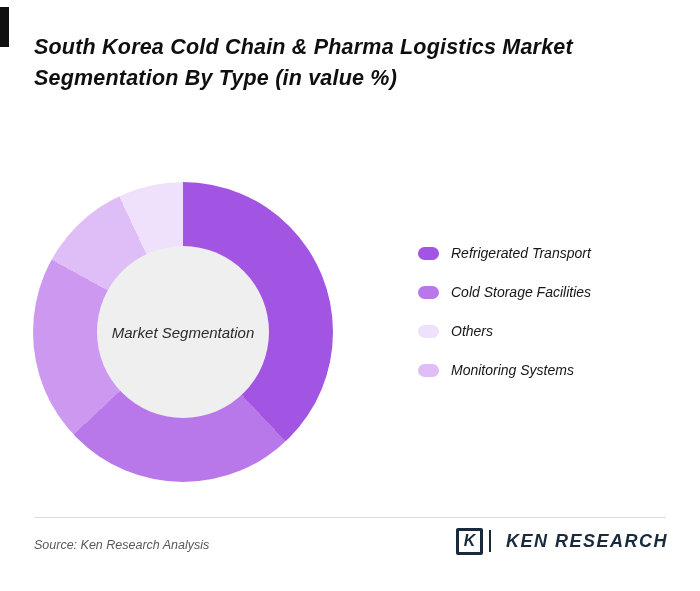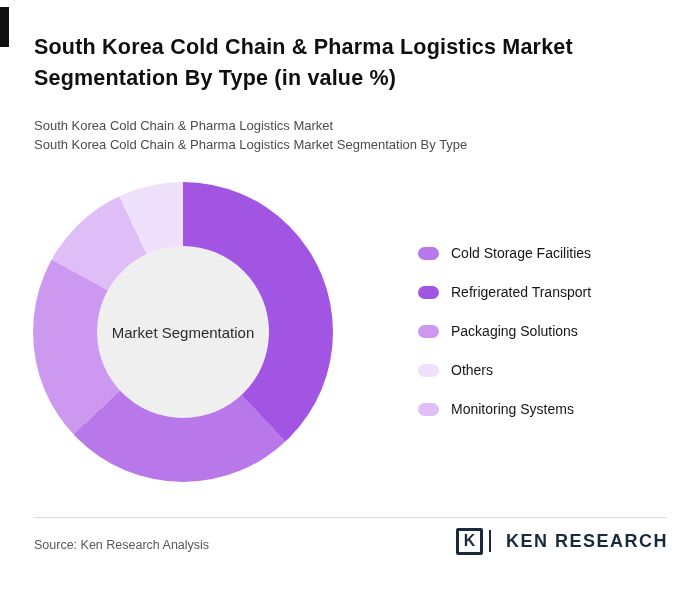--- a/index.html
+++ b/index.html
@@ -1,15 +1,15 @@
 <!DOCTYPE html>
 <html><head>
 <meta charset="utf-8">
 <style>
-  * { margin:0; padding:0; box-sizing:border-box; }
+  * { margin:0; padding:0; box-sizing:border-box;font-style:italic; }
   html,body { background:#ffffff; }
   body { font-family:"Liberation Sans", sans-serif; }
   .canvas { position:relative; width:700px; height:591px; background:#ffffff; overflow:hidden; }
 
   .corner-mark { position:absolute; left:0; top:7px; width:9px; height:40px; background:#101010; }
 
   .title { position:absolute; left:34px; top:32px; width:615px; font-size:21.5px; font-weight:bold;
            color:#0f0f0f; line-height:1.42; letter-spacing:0.2px; }
 
   .subtitles { position:absolute; left:34px; top:116px; font-size:13px; color:#4d4d4d; line-height:19px; }
@@ -37,43 +37,35 @@
 </style>
 </head>
 <body>
 
 <div class="canvas">
 
   <div class="corner-mark"></div>
 
   <h1 class="title">South Korea Cold Chain &amp; Pharma Logistics Market Segmentation By Type (in value %)</h1>
 
-  <div class="subtitles">
-    <div>South Korea Cold Chain &amp; Pharma Logistics Market</div>
-    <div>South Korea Cold Chain &amp; Pharma Logistics Market Segmentation By Type</div>
-  </div>
 
   <div class="donut" style="background: conic-gradient(rgb(162, 84, 226) 0%, rgb(162, 84, 226) 38%, rgb(184, 120, 234) 38%, rgb(184, 120, 234) 63%, rgb(205, 152, 240) 63%, rgb(205, 152, 240) 83%, rgb(223, 189, 247) 83%, rgb(223, 189, 247) 93%, rgb(239, 224, 252) 93%, rgb(239, 224, 252) 100%);">
     <div class="donut-hole" style="background: rgb(239, 239, 240); text-align: right;">
       <span class="center-label">Market Segmentation</span>
     </div>
   </div>
 
   <div class="legend">
     <div class="legend-item">
-      <span class="swatch" style="background: rgb(184, 120, 234);"></span>
-      <span class="legend-label">Cold Storage Facilities</span>
-    </div>
-    <div class="legend-item">
       <span class="swatch" style="background: rgb(162, 84, 226);"></span>
       <span class="legend-label">Refrigerated Transport</span>
     </div>
     <div class="legend-item">
-      <span class="swatch" style="background: rgb(205, 152, 240);"></span>
-      <span class="legend-label">Packaging Solutions</span>
+      <span class="swatch" style="background: rgb(184, 120, 234);"></span>
+      <span class="legend-label">Cold Storage Facilities</span>
     </div>
     <div class="legend-item">
       <span class="swatch" style="background: rgb(239, 224, 252);"></span>
       <span class="legend-label">Others</span>
     </div>
     <div class="legend-item">
       <span class="swatch" style="background: rgb(223, 189, 247);"></span>
       <span class="legend-label">Monitoring Systems</span>
     </div>
   </div>

